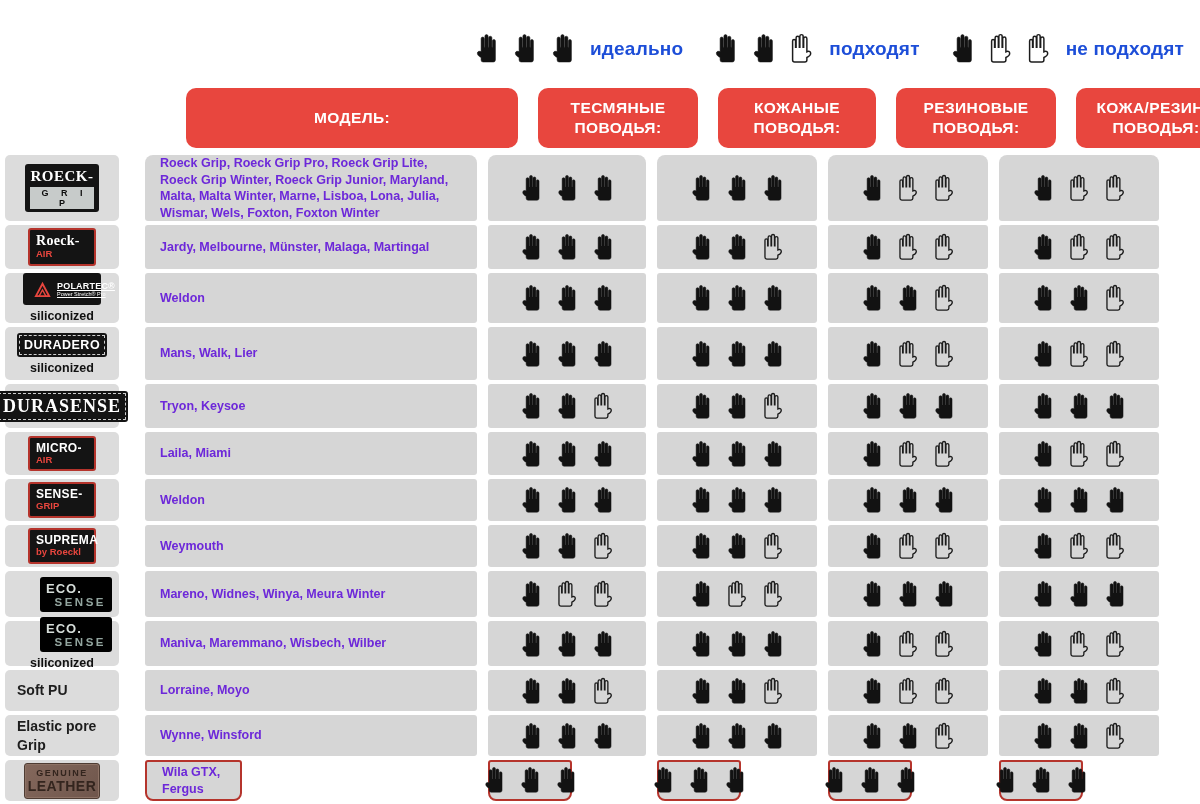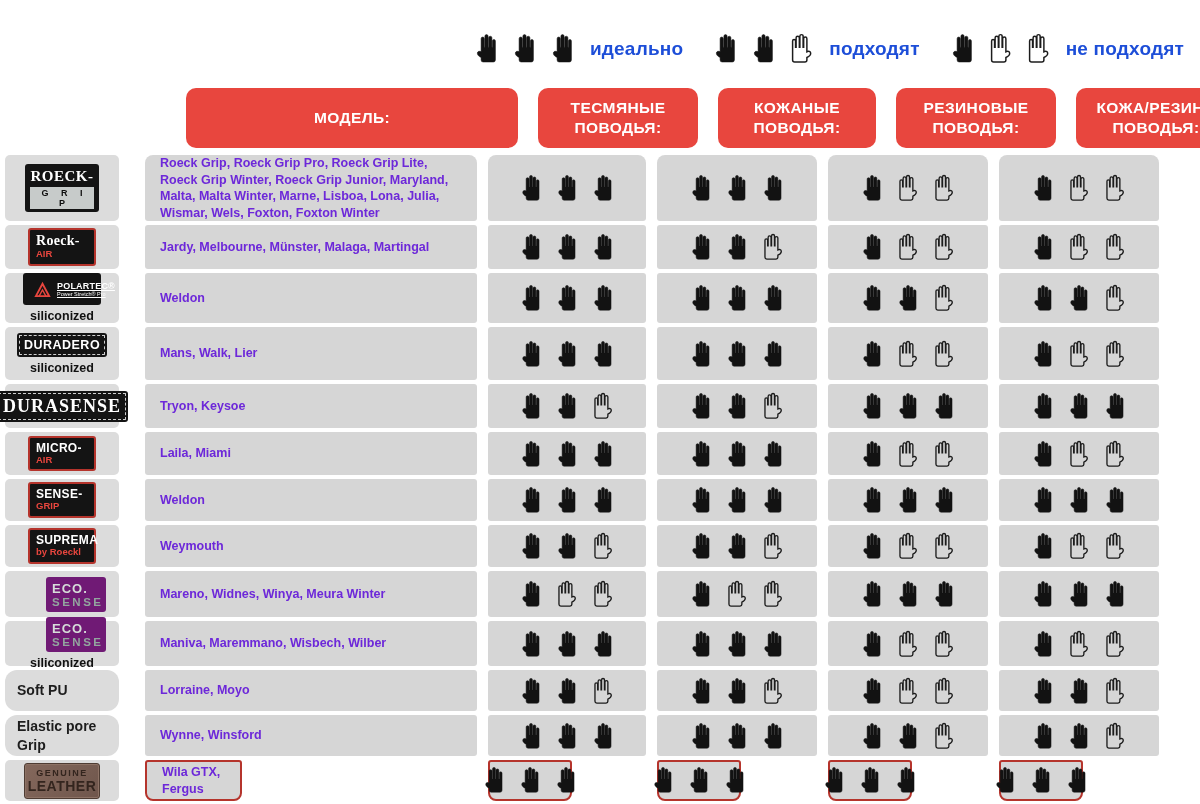--- a/index.html
+++ b/index.html
@@ -33,21 +33,21 @@
   .cell.rt{border-radius:8px 8px 3px 3px;}
   .cell.rb{border-radius:3px 3px 8px 8px;}
   .cell.model{display:flex;align-items:center;padding:4px 10px 4px 15px;
               font-size:12.5px;font-weight:bold;color:#6d28d9;line-height:1.32;}
   .cell.hands{display:flex;align-items:center;justify-content:center;gap:14px;}
 
   
   .sidebar{position:absolute;left:5px;top:155px;display:grid;grid-template-columns:114px;row-gap:4px;}
   .scell{background:#dcdcdc;border-radius:5px;display:flex;flex-direction:column;
          align-items:center;justify-content:center;gap:2px;}
-  .scell.textonly{align-items:flex-start;padding-left:12px;border-radius:12px;}
+  .scell.textonly{align-items:flex-start;padding-left:12px;}
   .side-text{font-size:14px;font-weight:bold;color:#1d1d1d;line-height:1.3;text-align:left;}
   .side-sub{font-size:12.5px;font-weight:bold;color:#111;margin-top:2px;}
 
   .logo{box-sizing:border-box;}
   .logo.black{background:#141414;color:#fff;border-radius:3px;}
 
   .rg{width:74px;padding:4px 0 3px;text-align:center;}
   .rg1{font-family:"Liberation Serif","DejaVu Serif",serif;font-weight:bold;font-size:15px;letter-spacing:.5px;}
   .rg2{margin:2px 5px 0;background:#c7cbca;color:#0d0d0d;font-size:9px;font-weight:bold;
        letter-spacing:5px;padding:1px 0 1px 5px;line-height:10px;}
@@ -60,21 +60,21 @@
   .pol{width:78px;height:38px;display:flex;align-items:center;gap:5px;padding:0 10px;text-decoration:underline;}
   .pol .tri{line-height:0;}
   .pol .tri svg{width:19px;height:17px;}
   .p1{font-size:9px;font-weight:bold;letter-spacing:.2px;}
   .p2{font-size:5.5px;white-space:nowrap;}
 
   .stitch{padding:5px 7px;border-radius:5px;outline:1px dashed #cfcfcf;outline-offset:-3px;text-align:center;}
   .st1{font-size:12.5px;font-weight:bold;letter-spacing:.5px;}
   .st1.serif{font-family:"Liberation Serif","DejaVu Serif",serif;font-size:18px;letter-spacing:1px;}
 
-  .eco{background:#701a75;border-radius:3px;width:60px;padding:4px 6px;margin-left:28px;}
+  .eco{background:#000000;border-radius:3px;width:72px;padding:4px 6px;margin-left:28px;}
   .e1{color:#d6ddd9;font-weight:bold;font-size:13px;letter-spacing:1px;}
   .e2{color:#93a59f;font-weight:bold;font-size:11.5px;letter-spacing:2.5px;text-align:right;}
 
   .leather{background:linear-gradient(135deg,#84685c,#6f564c);border:1px solid #4e3c33;
            box-shadow:inset 0 0 0 1px #8d7265;border-radius:3px;width:76px;padding:4px 0;
            text-align:center;color:#33251e;}
   .l1{font-size:9px;font-weight:bold;letter-spacing:1.5px;}
   .l2{font-size:14px;font-weight:bold;letter-spacing:.5px;}
 </style>
 </head>

